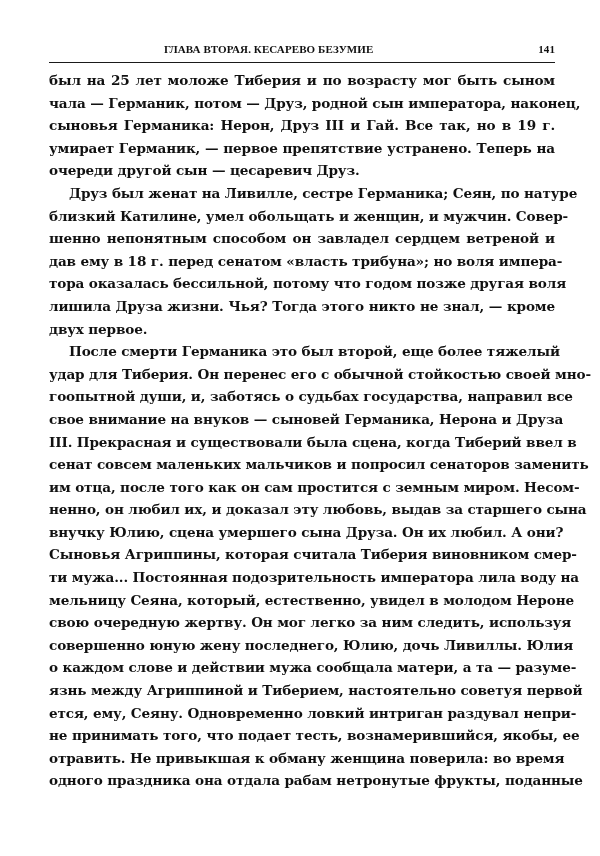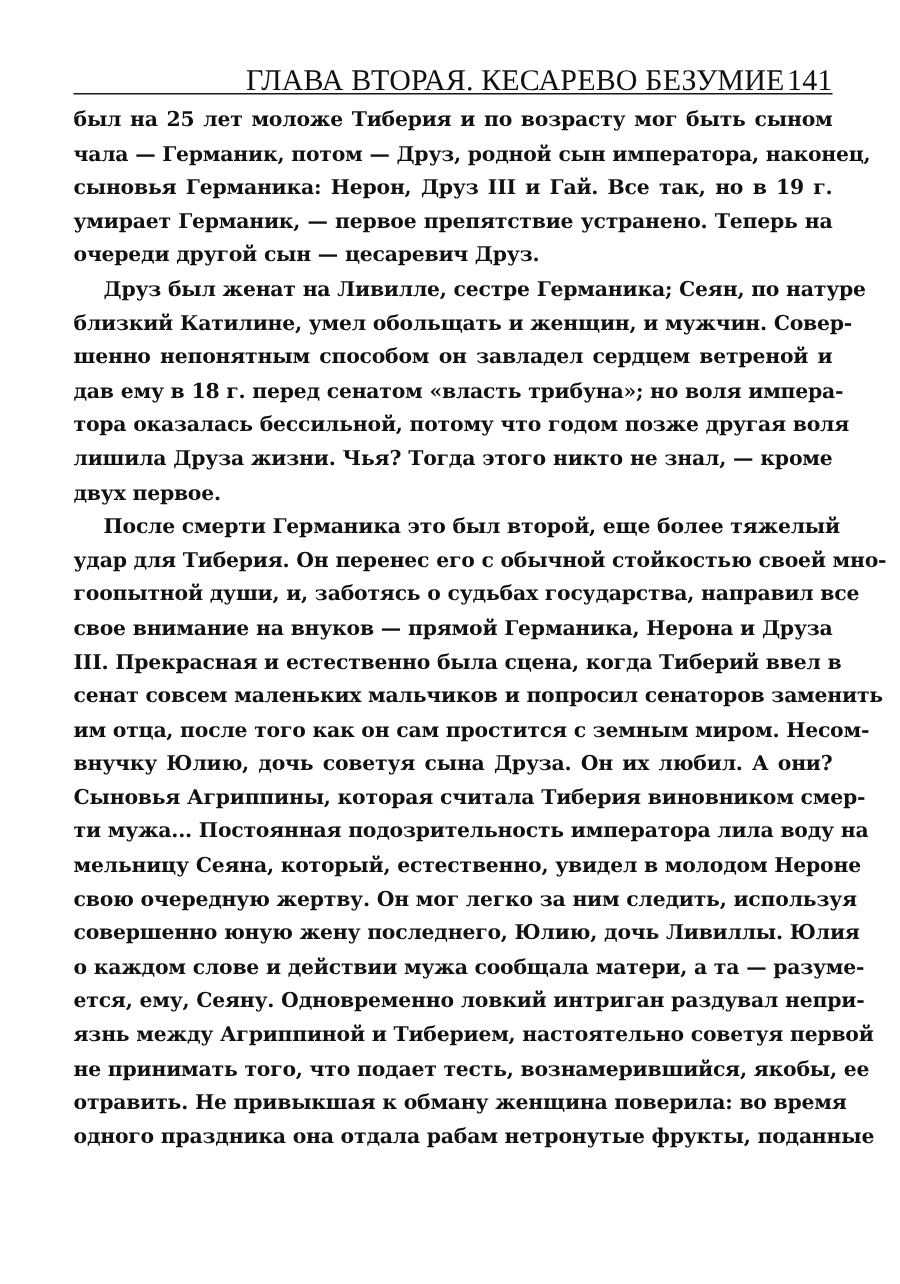--- a/index.html
+++ b/index.html
@@ -19,22 +19,22 @@
       position: absolute;
       left: 49px;
       top: 40px;
       width: 506px;
     }
     .running-head {
       position: relative;
       height: 22px;
       border-bottom: 1.5px solid #1a1a1a;
       font-family: "Liberation Serif", "DejaVu Serif", serif;
-      font-weight: normal;
-      font-size: 20px;
+      font-weight: bold;
+      font-size: 11px;
       letter-spacing: 0.1px;
     }
     .running-title {
       position: absolute;
       left: 115px;
       top: 3px;
     }
     .page-number {
       position: absolute;
       right: 0;
@@ -89,32 +89,33 @@
       <span class="line">дав ему в 18 г. перед сенатом «власть трибуна»; но воля импера-</span>
       <span class="line">тора оказалась бессильной, потому что годом позже другая воля</span>
       <span class="line">лишила Друза жизни. Чья? Тогда этого никто не знал, — кроме</span>
       <span class="line last">двух первое.</span>
     </div>
 
     <div class="paragraph">
       <span class="line indent">После смерти Германика это был второй, еще более тяжелый</span>
       <span class="line">удар для Тиберия. Он перенес его с обычной стойкостью своей мно-</span>
       <span class="line">гоопытной души, и, заботясь о судьбах государства, направил все</span>
-      <span class="line">свое внимание на внуков — прямой Германика, Нерона и Друза</span>
-      <span class="line">III. Прекрасная и естественно была сцена, когда Тиберий ввел в</span>
+      <span class="line">свое внимание на внуков — сыновей Германика, Нерона и Друза</span>
+      <span class="line">III. Прекрасная и существовали была сцена, когда Тиберий ввел в</span>
       <span class="line">сенат совсем маленьких мальчиков и попросил сенаторов заменить</span>
       <span class="line">им отца, после того как он сам простится с земным миром. Несом-</span>
-      <span class="line">внучку Юлию, дочь советуя сына Друза. Он их любил. А они?</span>
+      <span class="line">ненно, он любил их, и доказал эту любовь, выдав за старшего сына</span>
+      <span class="line">внучку Юлию, сцена умершего сына Друза. Он их любил. А они?</span>
       <span class="line">Сыновья Агриппины, которая считала Тиберия виновником смер-</span>
       <span class="line">ти мужа... Постоянная подозрительность императора лила воду на</span>
       <span class="line">мельницу Сеяна, который, естественно, увидел в молодом Нероне</span>
       <span class="line">свою очередную жертву. Он мог легко за ним следить, используя</span>
       <span class="line">совершенно юную жену последнего, Юлию, дочь Ливиллы. Юлия</span>
       <span class="line">о каждом слове и действии мужа сообщала матери, а та — разуме-</span>
+      <span class="line">язнь между Агриппиной и Тиберием, настоятельно советуя первой</span>
       <span class="line">ется, ему, Сеяну. Одновременно ловкий интриган раздувал непри-</span>
-      <span class="line">язнь между Агриппиной и Тиберием, настоятельно советуя первой</span>
       <span class="line">не принимать того, что подает тесть, вознамерившийся, якобы, ее</span>
       <span class="line">отравить. Не привыкшая к обману женщина поверила: во время</span>
       <span class="line">одного праздника она отдала рабам нетронутые фрукты, поданные</span>
 
     </div>
   </div>
 </div>
 
 </body></html>

